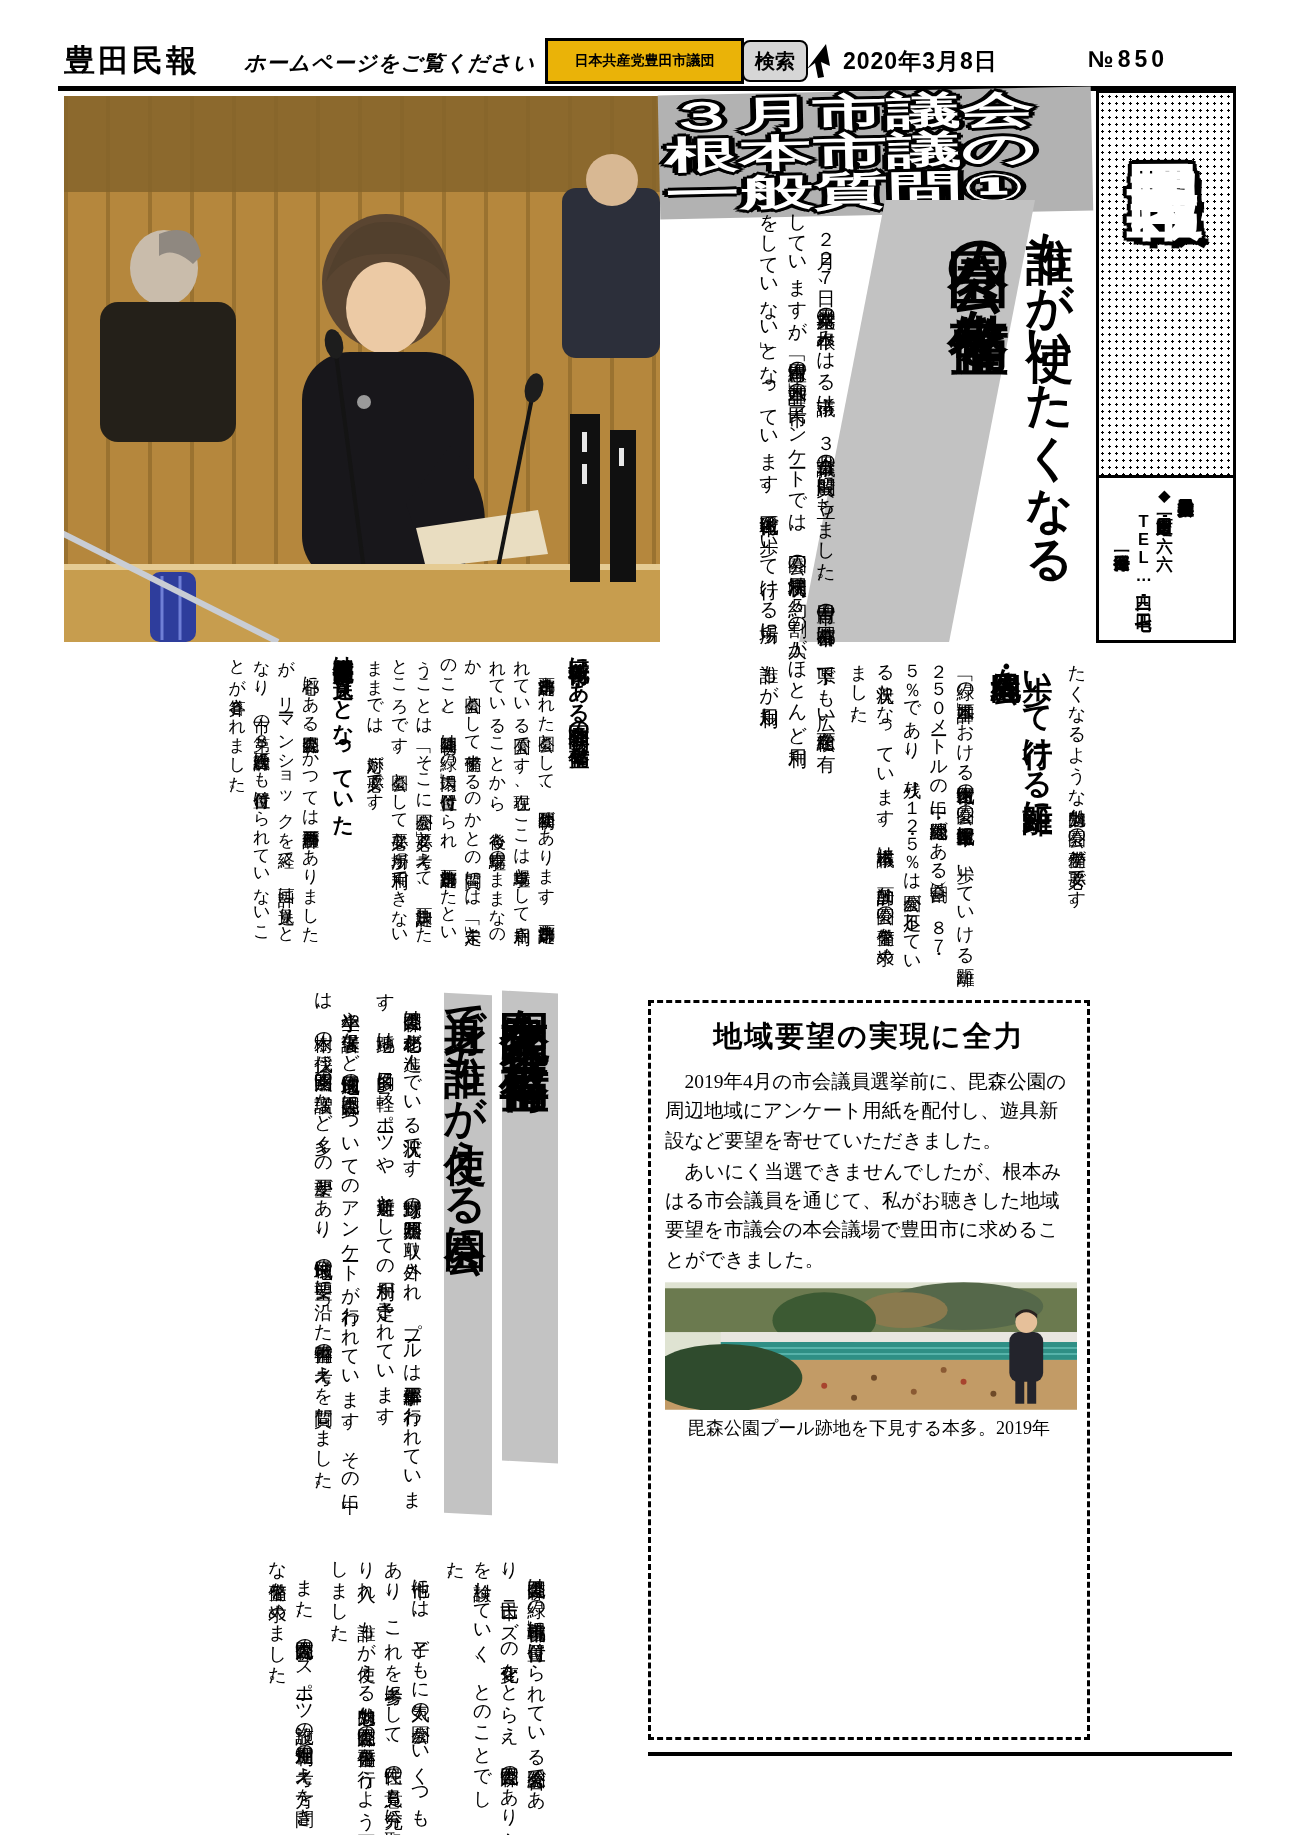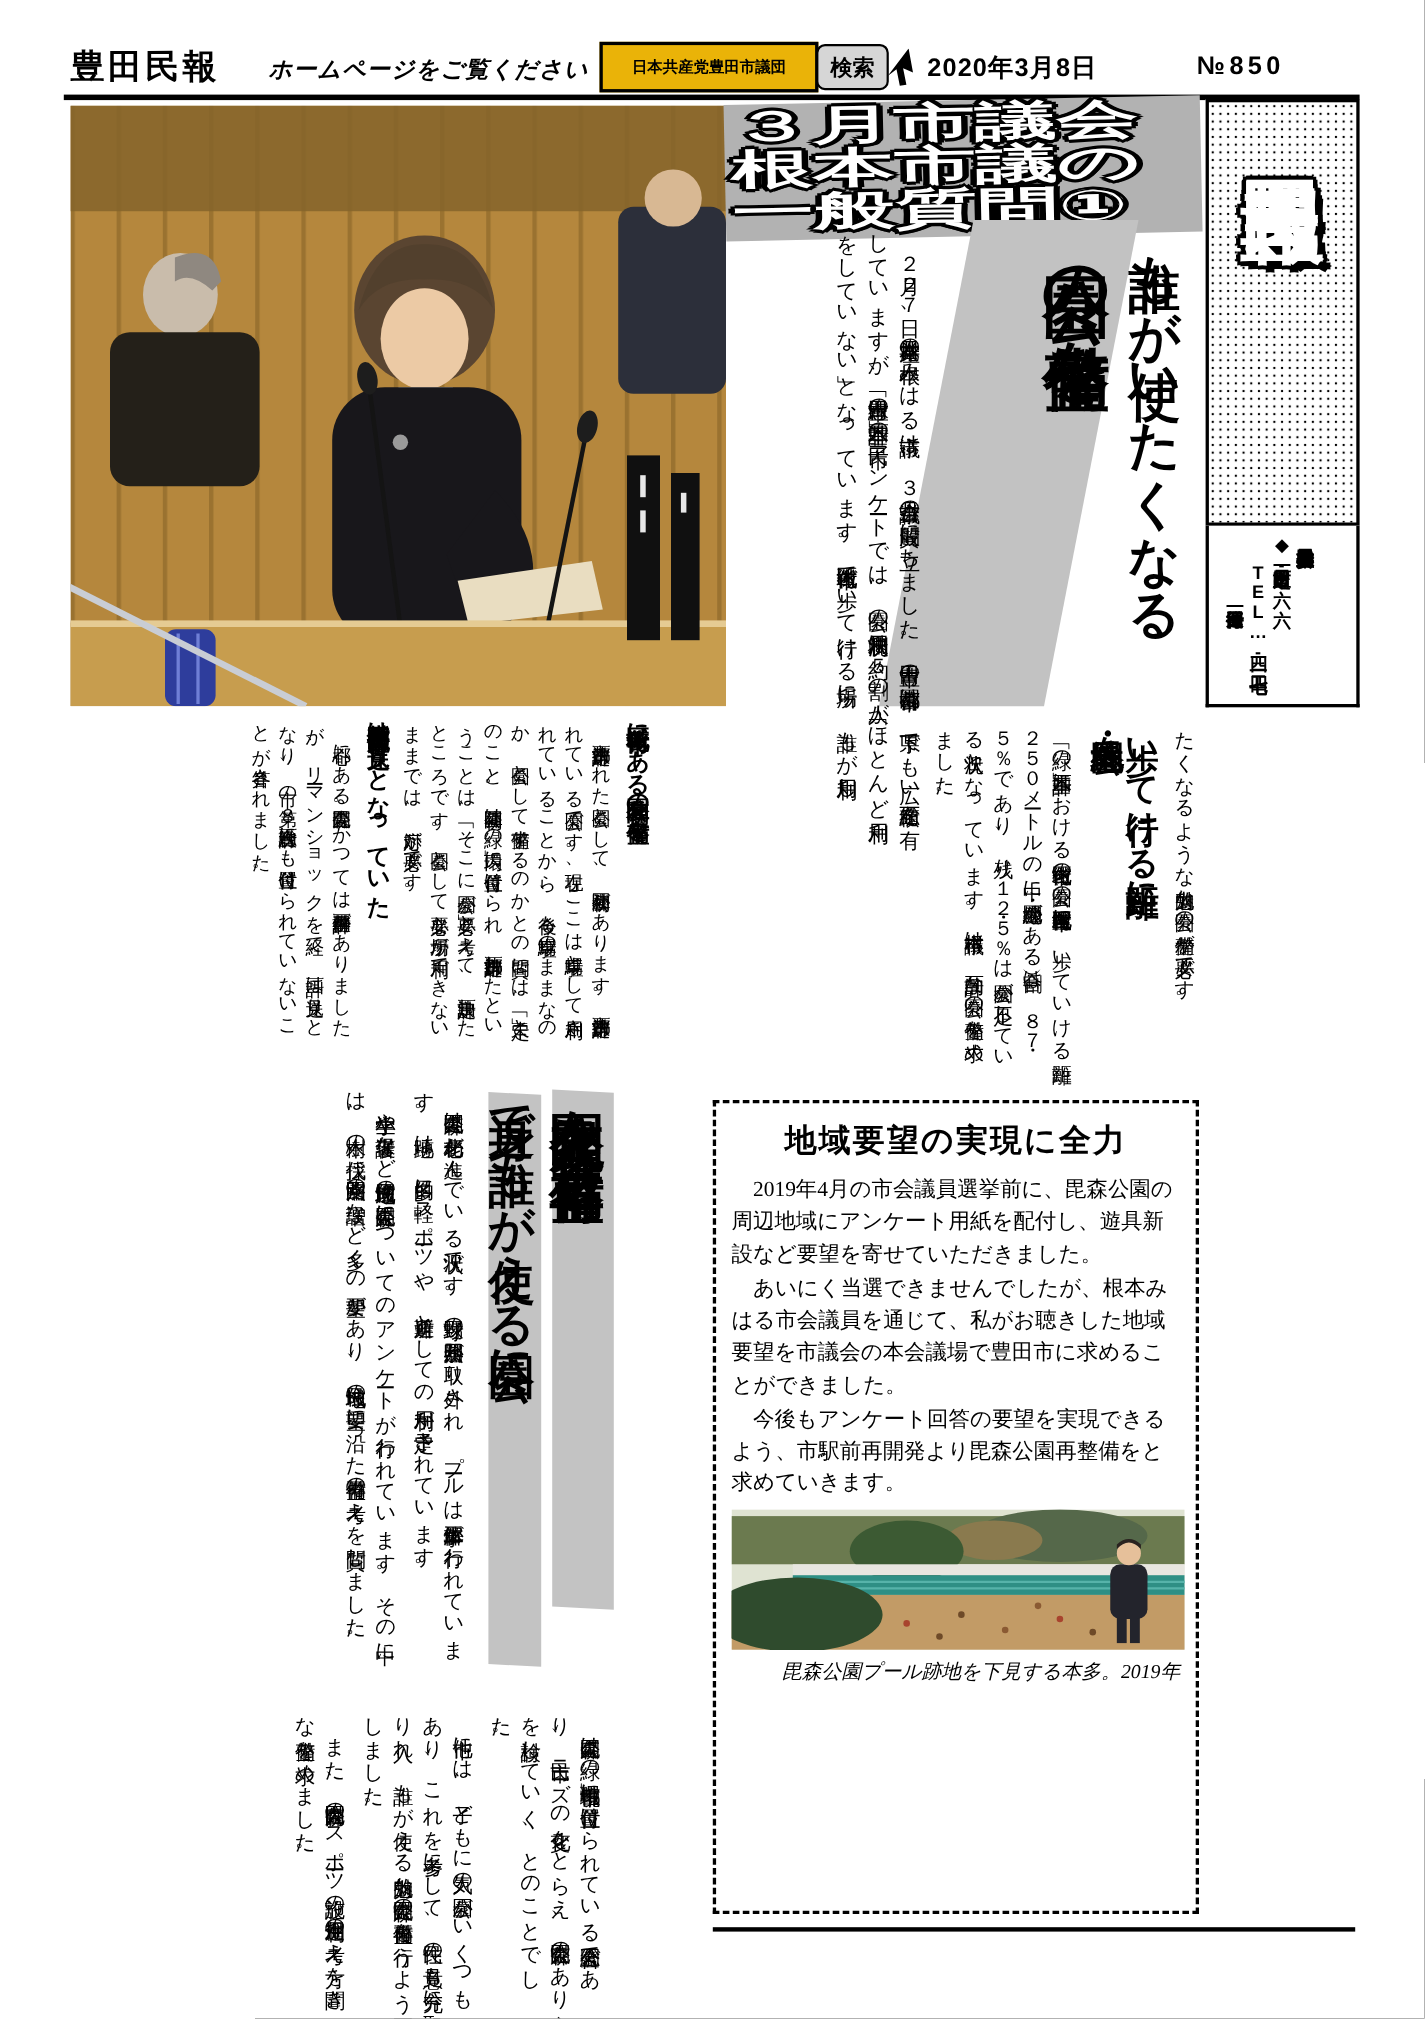--- a/index.html
+++ b/index.html
@@ -67,21 +67,21 @@
   .hl2b{font-size:42px;margin-left:4px;}
   .band{position:absolute;background:#c3c3c3;z-index:1;transform:skewY(3deg);}
   
   .box-art{left:648px;top:1000px;width:442px;height:740px;border:3px dashed #000;box-sizing:border-box;
     padding:12px 14px 8px 14px;font-family:"Liberation Serif","DejaVu Serif",serif;}
   .box-art .title{font-family:"Liberation Sans","DejaVu Sans",sans-serif;font-size:29px;font-weight:700;
     text-align:center;letter-spacing:2px;margin:2px 0 10px 0;}
   .box-art .byline{font-size:19px;text-align:center;margin-bottom:6px;letter-spacing:1px;}
   .box-art p{font-size:19.5px;line-height:1.5;margin:0 0 2px 0;}
   .box-art .photo2{margin-top:6px;}
-  .box-art .caption{font-size:18px;text-align:right;margin-top:2px;font-style:italic;}
+  .box-art .caption{font-size:18px;text-align:center;margin-top:2px;}
   .bottom-rule{left:648px;top:1752px;width:584px;height:4px;background:#000;}
 </style>
 </head>
 <body>
 
 <div class="page">
 
   <div class="abs paper-name">豊田民報</div>
   <div class="abs homepage-note">ホームページをご覧ください</div>
   <div class="abs search-box">日本共産党豊田市議団</div>
@@ -195,21 +195,20 @@
   <div class="abs sec-bot-b vflow">
     <p>　毘森公園は「緑の環境都市軸」に位置付けられている総合公園であり、市民ニーズの変化をとらえ、毘森公園のあり方を検討していく、とのことでした。</p>
     <p>　他市には、子どもに人気の公園がいくつもあり、これを参考にして、住民の意見も充分に取り入れ、誰もが使える魅力的な毘森公園の再整備を行うよう要望しました。</p>
     <p>　また、毘森公園内のスポーツ施設の利用促進の考え方を聞き、必要な整備を求めました。</p>
   </div>
 
   <div class="abs box-art">
     <div class="title">地域要望の実現に全力</div>
     <p>　2019年4月の市会議員選挙前に、毘森公園の周辺地域にアンケート用紙を配付し、遊具新設など要望を寄せていただきました。</p>
     <p>　あいにく当選できませんでしたが、根本みはる市会議員を通じて、私がお聴きした地域要望を市議会の本会議場で豊田市に求めることができました。</p>
-    <p>　今後もアンケート回答の要望を実現できるよう、市駅前再開発より毘森公園再整備をと求めていきます。</p>
     <svg class="photo2" viewBox="0 0 414 128" width="412" height="128">
       <rect width="414" height="128" fill="#dfe3d2"></rect>
       <rect x="0" y="6" width="414" height="44" fill="#6b7a4f"></rect>
       <ellipse cx="300" cy="24" rx="80" ry="24" fill="#55684a"></ellipse>
       <ellipse cx="240" cy="28" rx="44" ry="18" fill="#8a7a4e"></ellipse>
       <ellipse cx="160" cy="38" rx="52" ry="28" fill="#3c5a33"></ellipse>
       <rect x="56" y="50" width="358" height="10" fill="#e8e6e0"></rect>
       <rect x="56" y="60" width="358" height="18" fill="#2f8f85"></rect>
       <line x1="56" y1="66" x2="414" y2="66" stroke="#57b3aa" stroke-width="2"></line>
       <line x1="56" y1="72" x2="414" y2="72" stroke="#57b3aa" stroke-width="2"></line>

